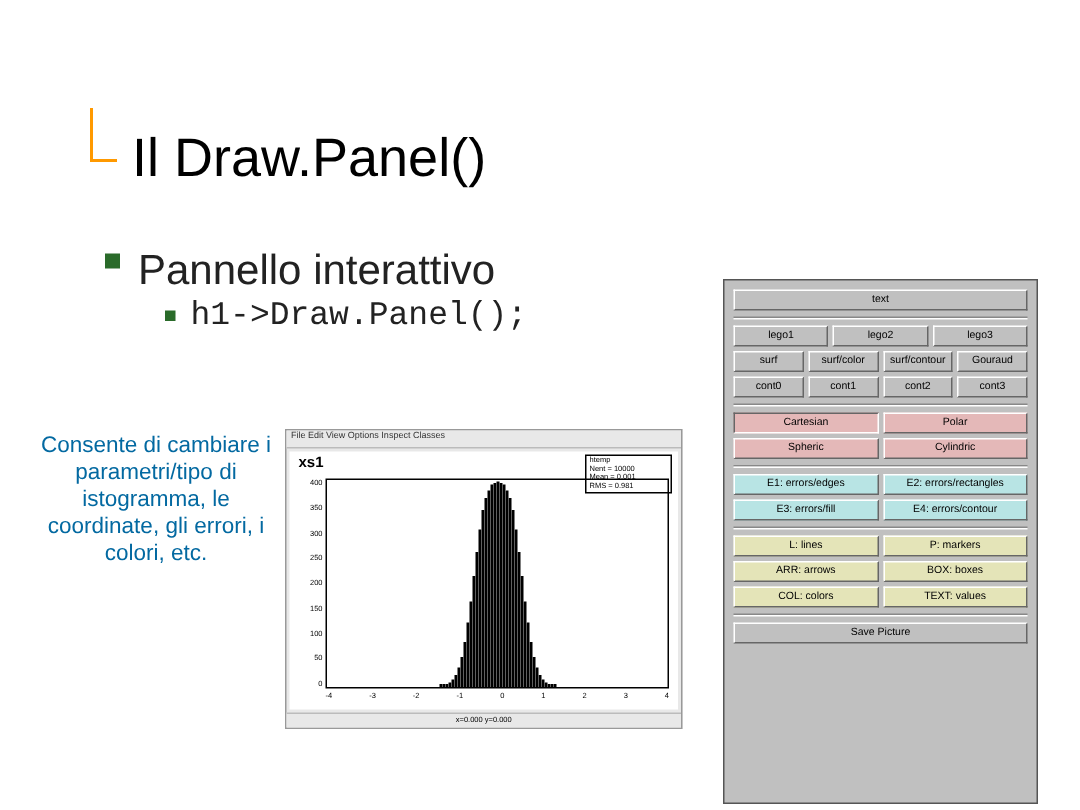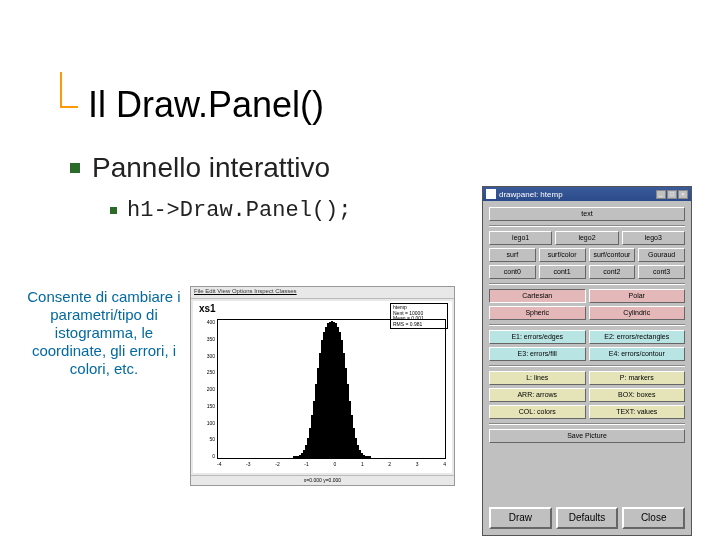--- a/index.html
+++ b/index.html
@@ -2,27 +2,27 @@
 <html><head>
 <meta charset="utf-8">
 <style>
   * { box-sizing: border-box; margin: 0; padding: 0; }
   body { width: 720px; height: 540px; background: #fff; font-family: Arial, sans-serif; position: relative; overflow: hidden; }
   .accent-line { position: absolute; top: 72px; left: 60px; width: 18px; height: 36px; border-left: 2px solid #ff9900; border-bottom: 2px solid #ff9900; }
   .title { position: absolute; top: 84px; left: 88px; font-size: 36px; color: #000000; font-weight: normal; }
   .bullet-1 { position: absolute; top: 152px; left: 70px; display: flex; align-items: center; }
   .sq { width: 10px; height: 10px; background: #2a6b2a; margin-right: 12px; flex-shrink: 0; }
   .sq-sm { width: 7px; height: 7px; background: #2a6b2a; margin-right: 10px; flex-shrink: 0; }
-  .bullet-1-text { font-size: 28px; color: #222; }
+  .bullet-1-text { font-size: 28px; color: #222; margin-top: 12px; }
   .bullet-2 { position: absolute; top: 198px; left: 110px; display: flex; align-items: center; }
   .bullet-2-text { font-family: "Courier New", monospace; font-size: 22px; font-weight: normal; color: #222; }
   .desc-text { position: absolute; top: 288px; left: 24px; width: 160px; font-size: 15px; color: #0369a1; text-align: center; line-height: 1.2; }
 
   
-  .histo { position: absolute; top: 286px; left: 190px; width: 265px; height: 200px; background: #e8e8e8; border: 1px solid #999; text-decoration: underline; }
+  .histo { position: absolute; top: 286px; left: 190px; width: 265px; height: 200px; background: #e8e8e8; border: 1px solid #999; }
   .histo-menu { height: 12px; background: #e8e8e8; font-size: 6px; color: #333; padding: 1px 3px; border-bottom: 1px solid #bbb; }
   .histo-area { position: absolute; top: 14px; left: 2px; right: 2px; bottom: 12px; background: #fff; }
   .plot-title { position: absolute; top: 2px; left: 6px; font-size: 10px; font-weight: bold; color: #000; }
   .stat-box { position: absolute; top: 2px; right: 4px; width: 58px; border: 1px solid #000; background: #fff; font-size: 5px; line-height: 1.1; padding: 1px 2px; }
   .plot-frame { position: absolute; top: 18px; left: 24px; right: 6px; bottom: 14px; border: 1px solid #000; }
   .bars { position: absolute; inset: 0; display: flex; align-items: flex-end; justify-content: center; }
   .bar { width: 2px; background: #fff; border: 0.5px solid #000; margin: 0; }
   .yticks { position: absolute; top: 18px; left: 2px; bottom: 14px; width: 20px; font-size: 5px; color: #000; display: flex; flex-direction: column-reverse; justify-content: space-between; text-align: right; }
   .xticks { position: absolute; left: 24px; right: 6px; bottom: 2px; height: 10px; font-size: 5px; display: flex; justify-content: space-between; }
   .histo-status { position: absolute; bottom: 0; left: 0; right: 0; height: 10px; font-size: 5px; background: #e8e8e8; border-top: 1px solid #bbb; text-align: center; padding-top: 1px; }
@@ -137,29 +137,20 @@
         <div>1</div>
         <div>2</div>
         <div>3</div>
         <div>4</div>
       </div>
   </div>
   <div class="histo-status">x=0.000 y=0.000</div>
 </div>
 
 <div class="panel">
-  <div class="panel-title">
-    <span class="ticon"></span>
-    <span>drawpanel: htemp</span>
-    <span class="wbtns">
-      <span class="wbtn">_</span>
-      <span class="wbtn">□</span>
-      <span class="wbtn">×</span>
-    </span>
-  </div>
   <div class="panel-body">
     <div class="btn-row">
         <div class="pbtn">text</div>
       </div>
     <div class="hr-recess"></div>
     <div class="btn-row">
       <div class="pbtn">lego1</div>
       <div class="pbtn">lego2</div>
       <div class="pbtn">lego3</div>
     </div>
@@ -204,18 +195,13 @@
     </div>
     <div class="btn-row">
       <div class="pbtn yellow">COL: colors</div>
       <div class="pbtn yellow">TEXT: values</div>
     </div>
     <div class="hr-recess"></div>
     <div class="btn-row">
       <div class="pbtn">Save Picture</div>
     </div>
   </div>
-  <div class="bottom-btns">
-    <div class="bbtn">Draw</div>
-    <div class="bbtn">Defaults</div>
-    <div class="bbtn">Close</div>
-  </div>
 </div>
 
 </body></html>

